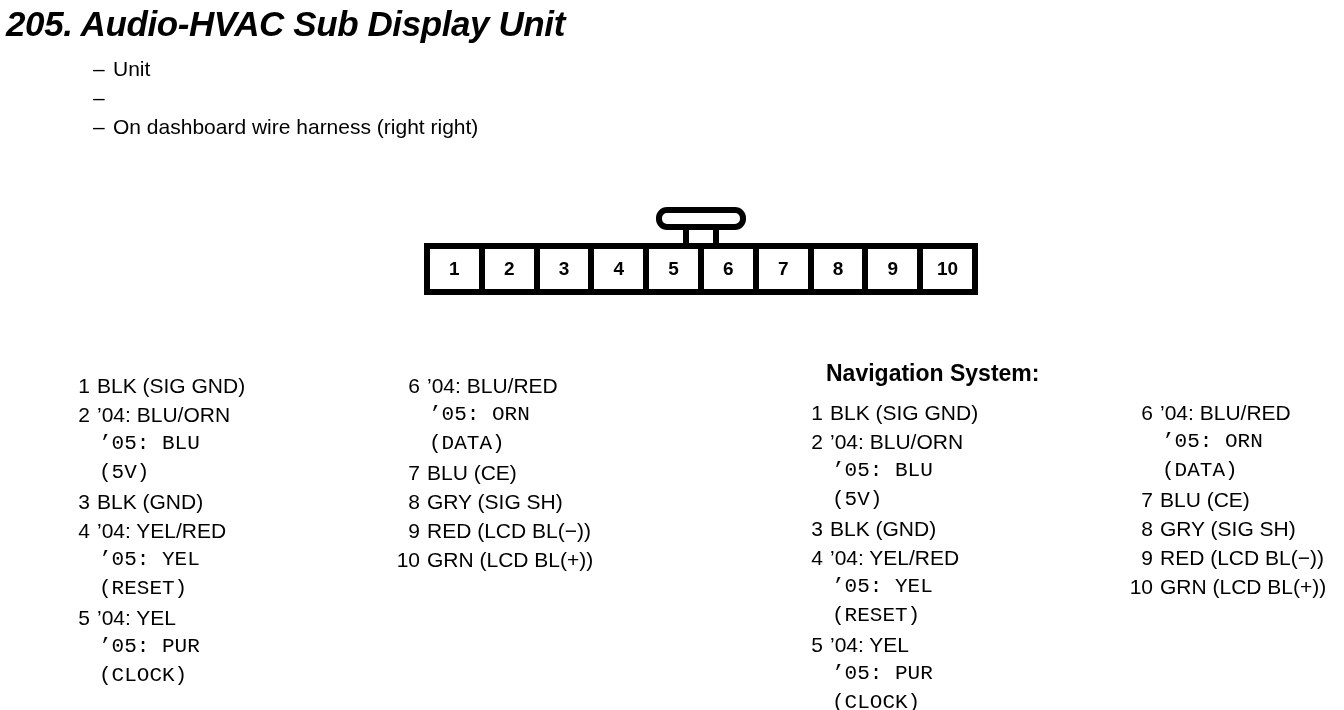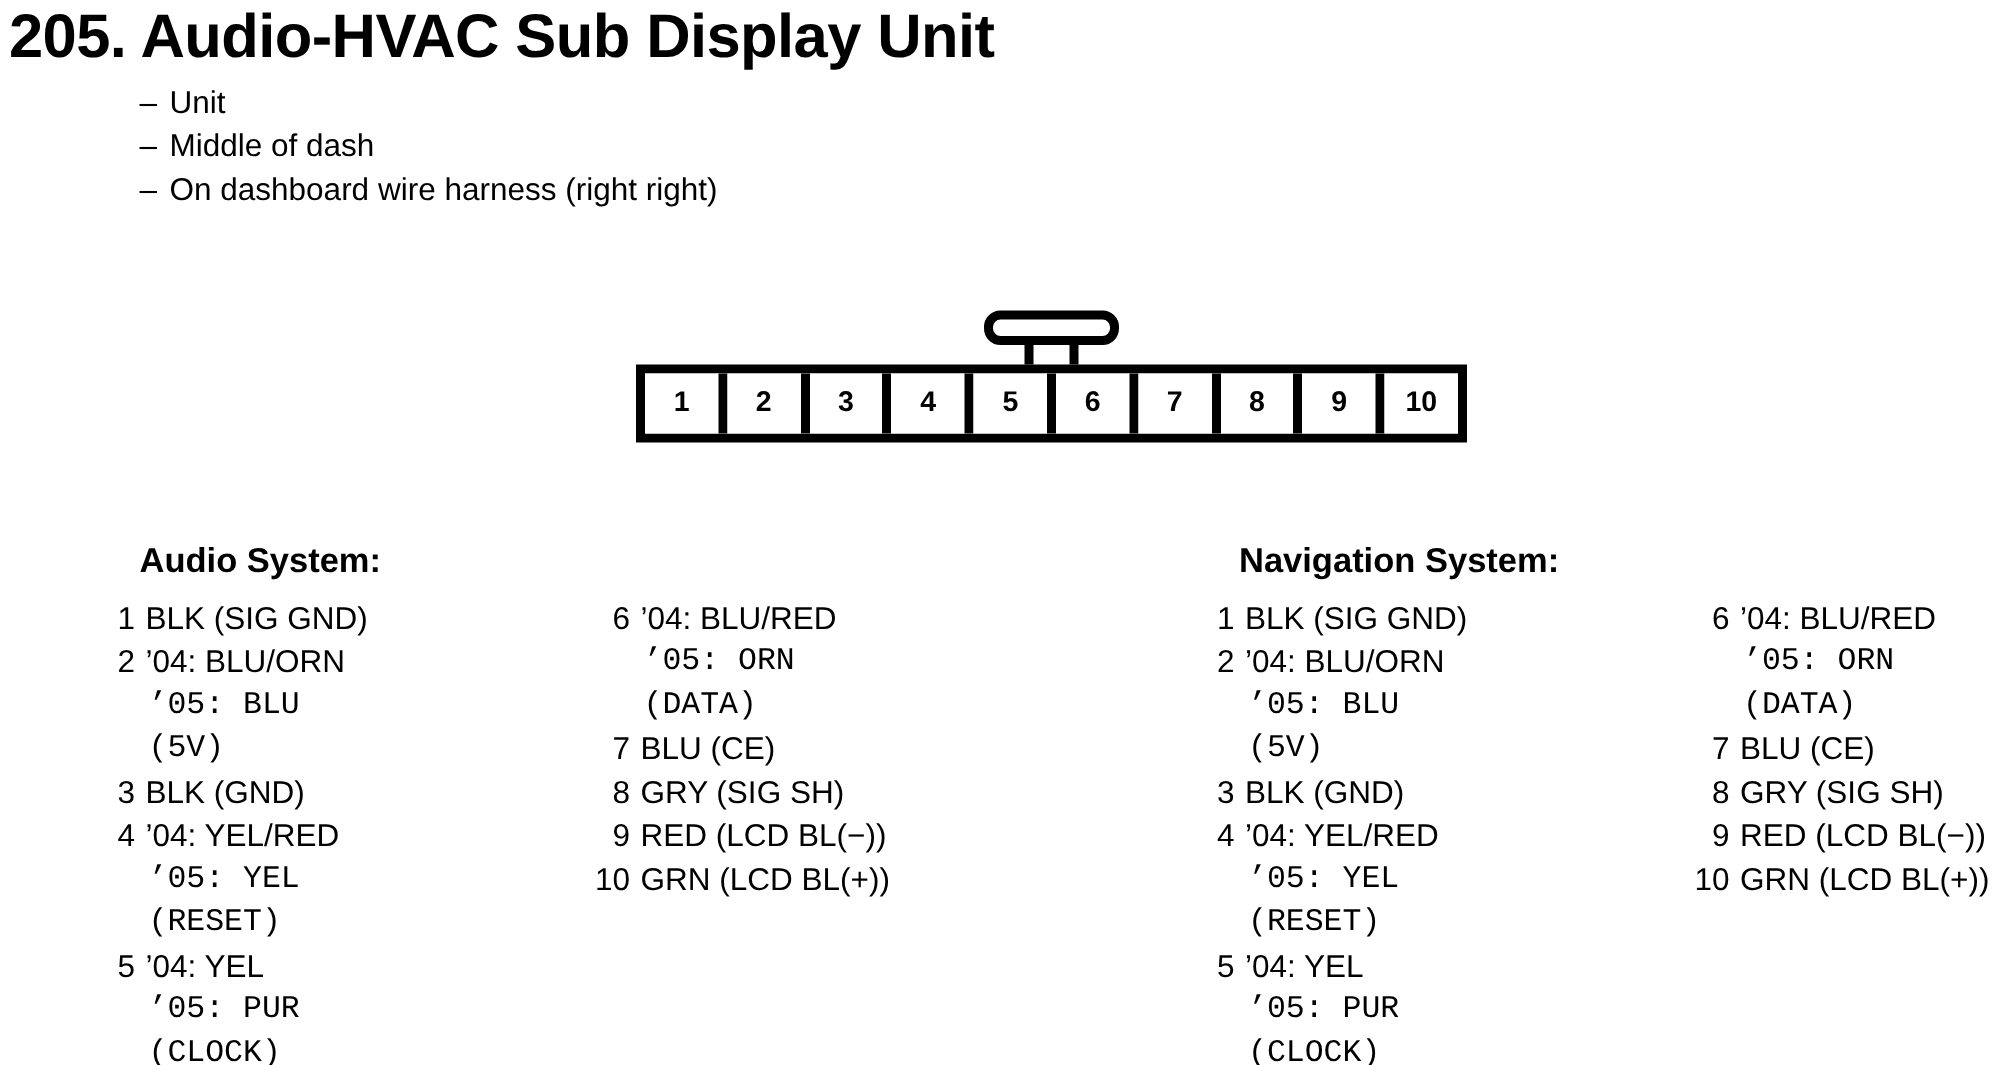--- a/index.html
+++ b/index.html
@@ -15,25 +15,26 @@
     color: #000000;
     font-family: "Liberation Sans", sans-serif;
     overflow: hidden;
   }
 
   
   #title {
     position: absolute;
     left: 6px;
     top: 4px;
-    font-size: 41px;
+    font-size: 35px;
     font-weight: bold;
     letter-spacing: -0.4px;
     white-space: nowrap;
     line-height: 40px;
+    font-style: italic;
   }
 
   
   #bullets {
     position: absolute;
     left: 93px;
     top: 54px;
   }
   .bullet-row {
     display: flex;
@@ -159,21 +160,20 @@
 
   <div id="title">205. Audio-HVAC Sub Display Unit</div>
 
   <div id="bullets">
       <div class="bullet-row">
         <span class="bullet-dash">–</span>
         <span>Unit</span>
       </div>
       <div class="bullet-row">
         <span class="bullet-dash">–</span>
-        <span>Middle of dash</span>
       </div>
       <div class="bullet-row">
         <span class="bullet-dash">–</span>
         <span>On dashboard wire harness (right right)</span>
       </div>
     </div>
 
   <div id="connector">
     <div id="conn-tab"></div>
     <div id="conn-stem"></div>
@@ -185,21 +185,20 @@
         <div class="pin-cell">5</div>
         <div class="pin-cell">6</div>
         <div class="pin-cell">7</div>
         <div class="pin-cell">8</div>
         <div class="pin-cell">9</div>
         <div class="pin-cell">10</div>
       </div>
   </div>
 
   <div class="section" id="section-audio">
-    <div class="section-title">Audio System:</div>
     <div class="columns">
       <div class="col-left">
           <div class="pin-entry">
             <div class="pin-num">1</div>
             <div class="pin-lines">
               <div class="pin-line">BLK (SIG GND)</div>
             </div>
           </div>
           <div class="pin-entry">
             <div class="pin-num">2</div>

